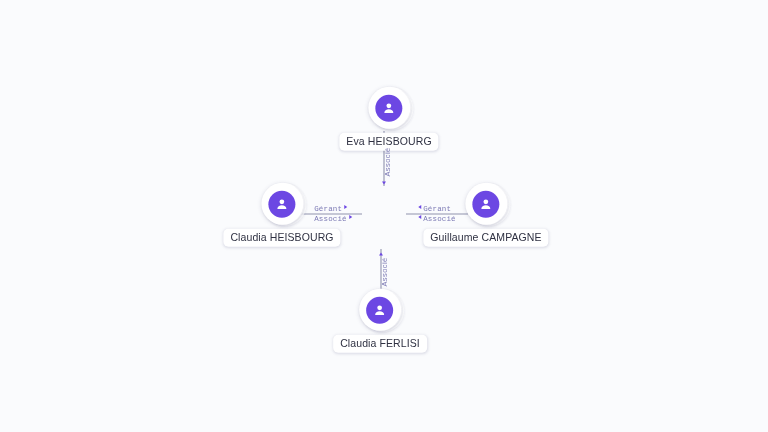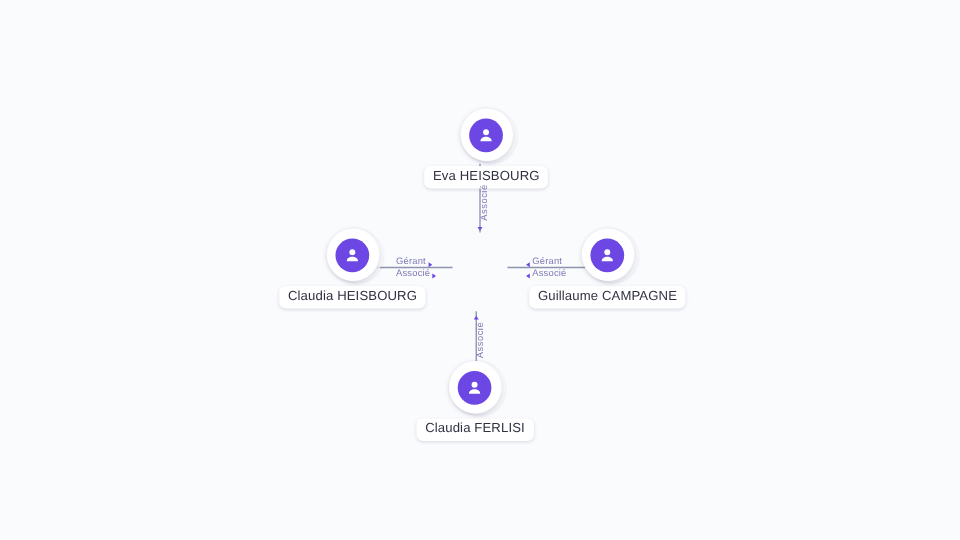--- a/index.html
+++ b/index.html
@@ -178,22 +178,23 @@
     flex-direction: column;
     gap: 1px;
     font-size: 7.5px;
     color: #7d7bb5;
     line-height: 1.15;
     white-space: nowrap;
     letter-spacing: .15px;
   }
   .edge-label-h .row {
     display: flex;
-    align-items: flex-end;
+    align-items: flex-start;
     gap: 2px;
+    font-family: Liberation Mono, monospace;
   }
   .edge-label-h.right-side .row { flex-direction: row-reverse; justify-content: flex-end; }
 
   .arrow-marker {
     width: 0; height: 0;
     border-top: 2.6px solid transparent;
     border-bottom: 2.6px solid transparent;
   }
   .arrow-marker.to-right { border-left: 3.6px solid #6c47e3; }
   .arrow-marker.to-left  { border-right: 3.6px solid #6c47e3; }

